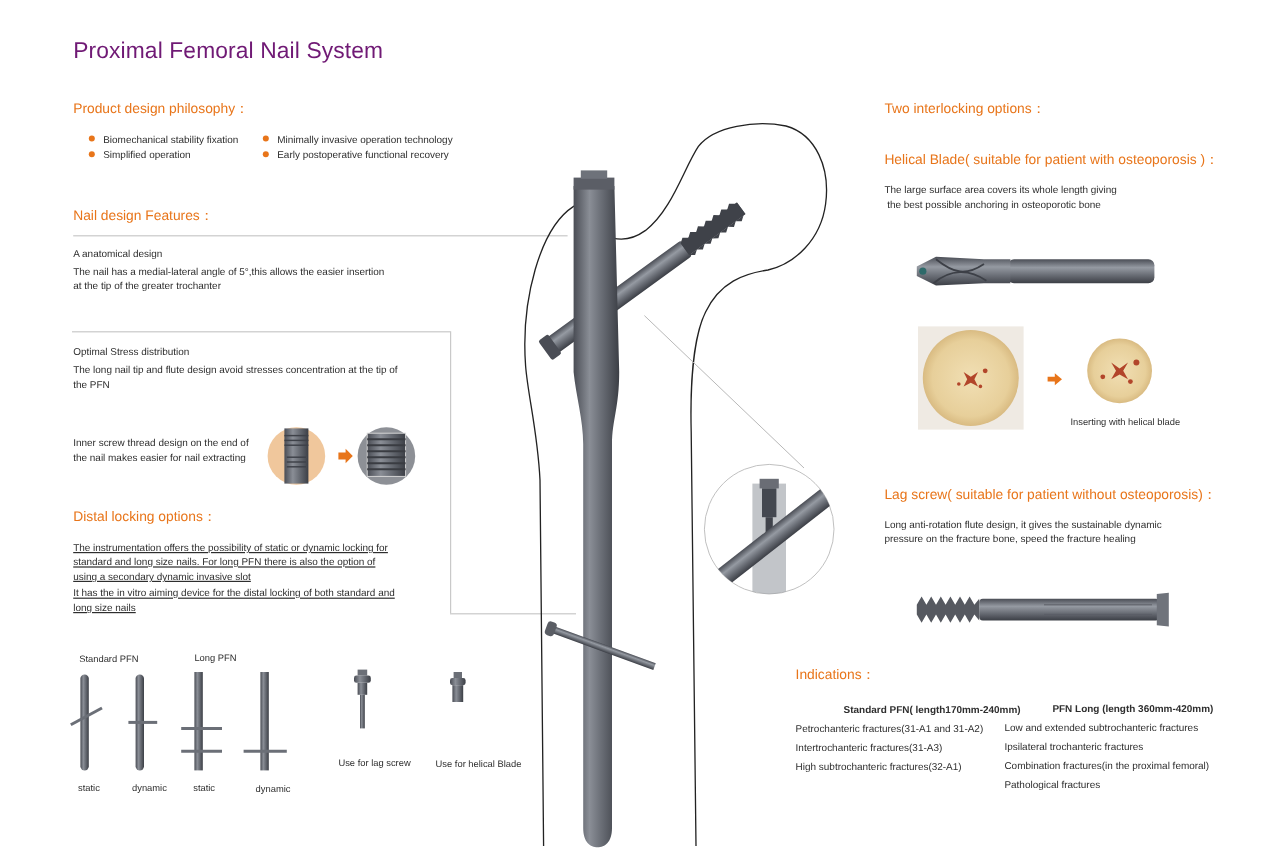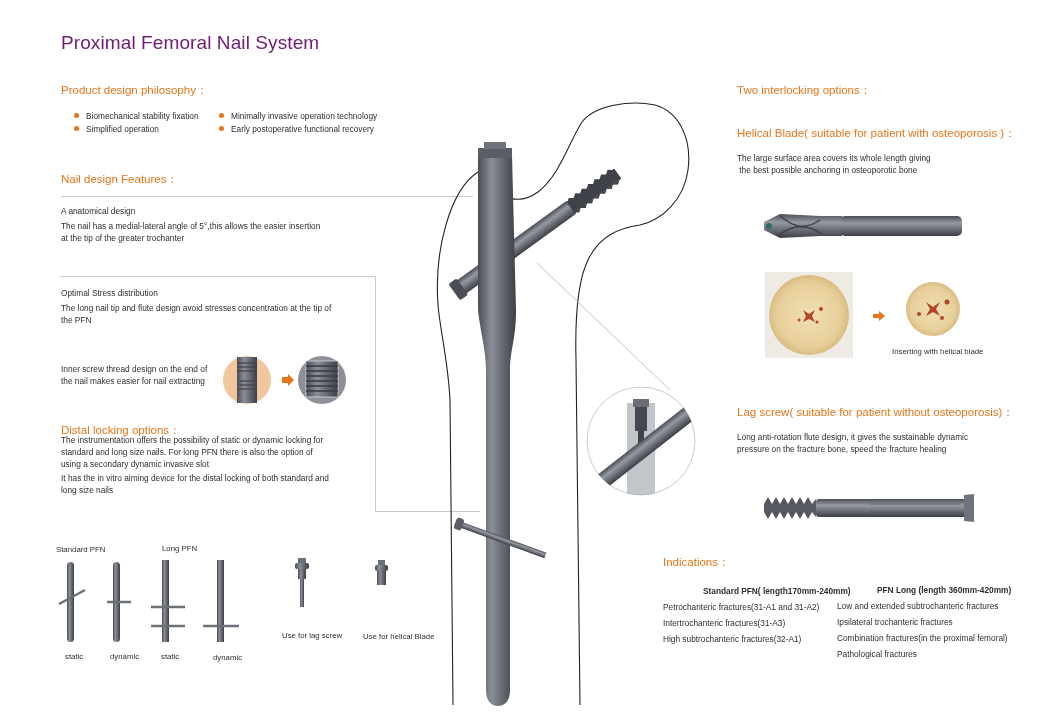--- a/index.html
+++ b/index.html
@@ -107,29 +107,29 @@
     <line x1="84" y1="11" x2="116" y2="11"></line>
       <line x1="84" y1="16" x2="116" y2="16"></line>
       <line x1="84" y1="21" x2="116" y2="21"></line>
     <line x1="84" y1="26" x2="116" y2="26"></line>
       <line x1="84" y1="31" x2="116" y2="31"></line>
       <line x1="84" y1="36" x2="116" y2="36"></line>
   </g>
 </svg>
 
 <div class="abs h-orange" style="left:61px;top:423px;">Distal locking options：</div>
-<div class="abs txt" style="left:61px;top:434px;">
+<div class="abs txt" style="left:61px;top:450px;text-decoration:underline;">
   <div>The instrumentation offers the possibility of static or dynamic locking for</div>
   <div>standard and long size nails. For long PFN there is also the option of</div>
   <div>using a secondary dynamic invasive slot</div>
   <div style="margin-top:2px">It has the in vitro aiming device for the distal locking of both standard and</div>
   <div>long size nails</div>
 </div>
 
-<div class="abs cap" style="left:56px;top:545px;text-align:center;">Standard PFN</div>
+<div class="abs cap" style="left:66px;top:545px;text-align:center;">Standard PFN</div>
 <div class="abs cap" style="left:162px;top:544px;">Long PFN</div>
 
 <svg style="left:55px;top:560px;" width="200" height="85">
 
   <rect x="12" y="2" width="7" height="80" rx="3.5" fill="url(#metalV)"></rect>
   <line x1="4" y1="44" x2="30" y2="30" stroke="#6b6f77" stroke-width="2.5"></line>
 
   <rect x="58" y="2" width="7" height="80" rx="3.5" fill="url(#metalV)"></rect>
   <line x1="52" y1="42" x2="76" y2="42" stroke="#6b6f77" stroke-width="2.5"></line>
 

